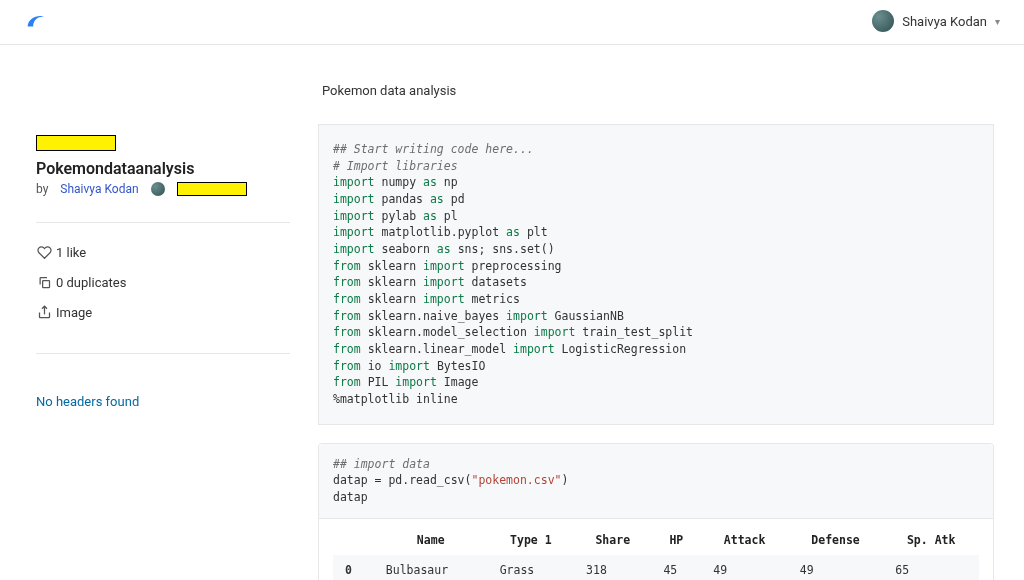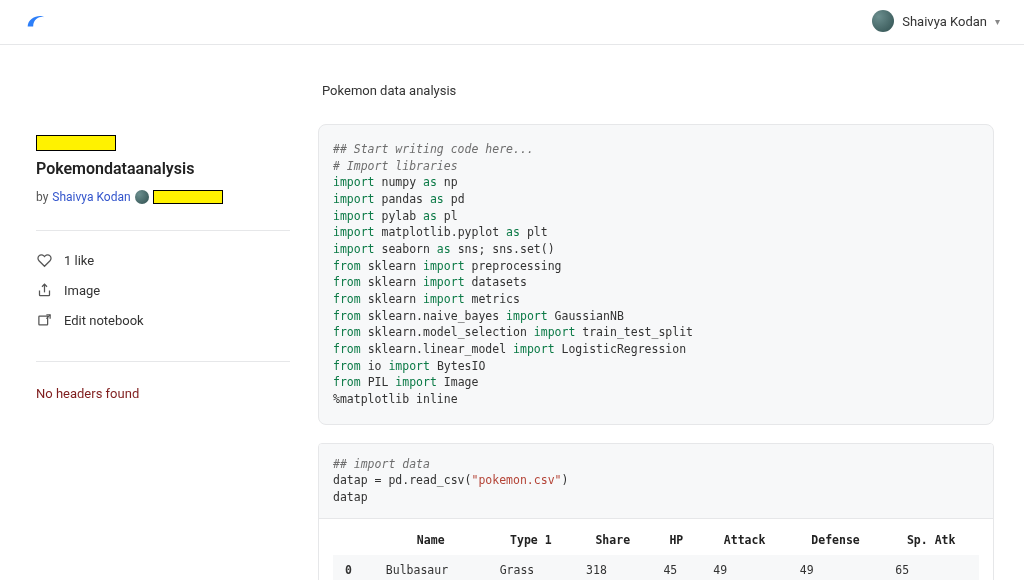--- a/index.html
+++ b/index.html
@@ -6,32 +6,32 @@
 body { font-family: -apple-system, BlinkMacSystemFont, "Segoe UI", Roboto, Helvetica, Arial, sans-serif; background: #fff; color: #333; width: 1024px; }
 .header { display: flex; align-items: center; justify-content: space-between; padding: 10px 24px 12px 24px; border-bottom: 1px solid #e6e7e9; }
 .logo { width: 22px; height: 22px; }
 .logo svg { width: 100%; height: 100%; }
 .user-area { display: flex; align-items: center; gap: 8px; font-size: 13px; color: #333; cursor: pointer; }
 .avatar { width: 22px; height: 22px; border-radius: 50%; background: radial-gradient(circle at 30% 30%, #6b8e8e, #2f4f4f); }
 .chev { font-size: 10px; color: #888; }
 .main { display: flex; padding: 0; }
 .sidebar { width: 318px; padding: 90px 28px 0 36px; flex-shrink: 0; }
 .yellow-box { background: #fff200; border: 1px solid #000; width: 80px; height: 16px; margin-bottom: 8px; }
-.sidebar h1 { font-size: 16px; font-weight: 600; color: #222; margin-bottom: 12px; }
-.byline { font-size: 12px; color: #555; display: flex; align-items: center; gap: 4px; }
+.sidebar h1 { font-size: 16px; font-weight: 600; color: #222; margin-bottom: 4px; }
+.byline { font-size: 12px; color: #555; display: flex; align-items: center; gap: 12px; }
 .byline a { color: #3355cc; text-decoration: none; }
 .byline .mini-avatar { width: 14px; height: 14px; border-radius: 50%; background: radial-gradient(circle at 30% 30%, #6b8e8e, #2f4f4f); display: inline-block; }
 .byline .yellow-inline { background: #fff200; border: 1px solid #000; width: 70px; height: 14px; display: inline-block; }
 .divider { border: none; border-top: 1px solid #e6e7e9; margin: 26px 0 14px 0; }
-.action-row { display: flex; align-items: center; gap: 12px; font-size: 13px; color: #333; padding: 7px 0; cursor: pointer; }
+.action-row { display: flex; align-items: center; gap: 4px; font-size: 13px; color: #333; padding: 7px 0; cursor: pointer; }
 .action-row .icon { width: 16px; height: 16px; display: flex; align-items: center; justify-content: center; color: #555; }
-.no-head { font-size: 13px; color: #7f1d1d; margin-top: 24px; }
+.no-head { font-size: 13px; color: #0369a1; margin-top: 40px; }
 .content { flex: 1; padding: 30px 30px 0 0; }
 .page-title { font-size: 13px; color: #333; margin: 8px 0 26px 4px; }
-.code-block { background: #f7f8f9; border: 1px solid #e6e7e9; border-radius: 8px; padding: 16px 14px; font-family: "Menlo", "Consolas", monospace; font-size: 11.5px; line-height: 1.45; white-space: pre; overflow: hidden; color: #333; margin-bottom: 18px; }
+.code-block { background: #f7f8f9; border: 1px solid #e6e7e9; border-radius: 0; padding: 16px 14px; font-family: "Menlo", "Consolas", monospace; font-size: 11.5px; line-height: 1.45; white-space: pre; overflow: hidden; color: #333; margin-bottom: 18px; }
 .c-comment { color: #6e6e6e; font-style: italic; }
 .c-kw { color: #0b7a46; }
 .c-str { color: #b44437; }
 .output-block { border: 1px solid #e6e7e9; border-radius: 4px; padding: 12px 14px 0 14px; font-family: "Menlo", "Consolas", monospace; font-size: 11.5px; background: #fff; overflow: hidden; }
 .output-block .code-mini { background: #f7f8f9; margin: -12px -14px 6px -14px; padding: 12px 14px; border-bottom: 1px solid #e6e7e9; white-space: pre; line-height: 1.45; }
 table.data { width: 100%; font-family: "Menlo", "Consolas", monospace; font-size: 11.5px; border-collapse: collapse; }
 table.data th { text-align: center; font-weight: 700; padding: 8px 12px; color: #222; }
 table.data td { padding: 8px 12px; color: #333; }
 table.data tr.data-row:nth-child(odd) td { background: #f7f8f9; }
 table.data td.idx { font-weight: 600; }
@@ -67,36 +67,35 @@
       <span class="icon">
         <svg width="15" height="15" viewBox="0 0 24 24" fill="none" stroke="#555" stroke-width="2">
             <path d="M20.84 4.61a5.5 5.5 0 0 0-7.78 0L12 5.67l-1.06-1.06a5.5 5.5 0 0 0-7.78 7.78L12 21.23l8.84-8.84a5.5 5.5 0 0 0 0-7.78z"></path>
           </svg>
       </span>
       <span>1 like</span>
     </div>
     <div class="action-row">
       <span class="icon">
         <svg width="15" height="15" viewBox="0 0 24 24" fill="none" stroke="#555" stroke-width="2">
+            <rect x="9" y="9" width="11" height="11" rx="1"></rect>
+            <path d="M5 15V5a1 1 0 0 1 1-1h10"></path>
+          </svg>
+      </span>
+      <span>0 duplicates</span>
+    </div>
+    <div class="action-row">
+      <span class="icon">
+        <svg width="15" height="15" viewBox="0 0 24 24" fill="none" stroke="#555" stroke-width="2">
             <path d="M4 12v7a1 1 0 0 0 1 1h14a1 1 0 0 0 1-1v-7"></path>
             <polyline points="16 6 12 2 8 6"></polyline>
             <line x1="12" y1="2" x2="12" y2="15"></line>
           </svg>
       </span>
       <span>Image</span>
-    </div>
-    <div class="action-row">
-      <span class="icon">
-        <svg width="15" height="15" viewBox="0 0 24 24" fill="none" stroke="#555" stroke-width="2">
-            <rect x="3" y="5" width="14" height="14" rx="1"></rect>
-            <path d="M21 3l-6 6"></path>
-            <path d="M21 9V3h-6"></path>
-          </svg>
-      </span>
-      <span>Edit notebook</span>
     </div>
     <hr class="divider">
     <div class="no-head">No headers found</div>
   </div>
 
   <div class="content">
     <div class="page-title">Pokemon data analysis</div>
 
     <div class="code-block"><span class="c-comment">## Start writing code here...</span>
 <span class="c-comment"># Import libraries</span>

